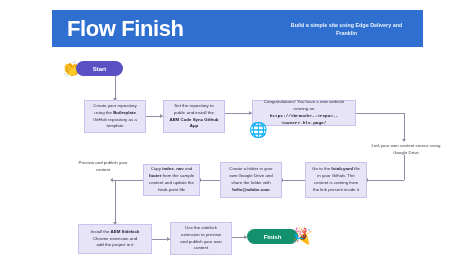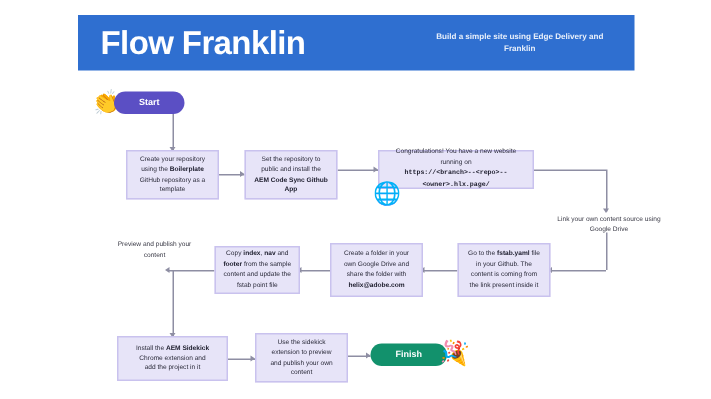--- a/index.html
+++ b/index.html
@@ -117,21 +117,21 @@
   .deco-clap{left:62px;top:62px;font-size:15px;transform:rotate(-12deg);}
   .deco-globe{left:249px;top:122px;font-size:15px;}
   .deco-party{left:294px;top:228px;font-size:15px;transform:scaleX(-1) rotate(-8deg);}
 </style>
 </head>
 <body>
 
 <div id="canvas">
 
   <div class="banner">
-    <div class="banner-title">Flow Franklin</div>
+    <div class="banner-title">Flow Finish</div>
     <div class="banner-sub">Build a simple site using Edge Delivery and Franklin</div>
   </div>
 
   <div class="line v" style="left:115px;top:76px;height:24px;"></div>
   <div class="arrow-down" style="left:113px;top:98px;"></div>
 
   <div class="line h" style="left:146px;top:116px;width:17px;"></div>
   <div class="arrow" style="left:160px;top:114px;"></div>
 
   <div class="line h" style="left:225px;top:113px;width:27px;"></div>

